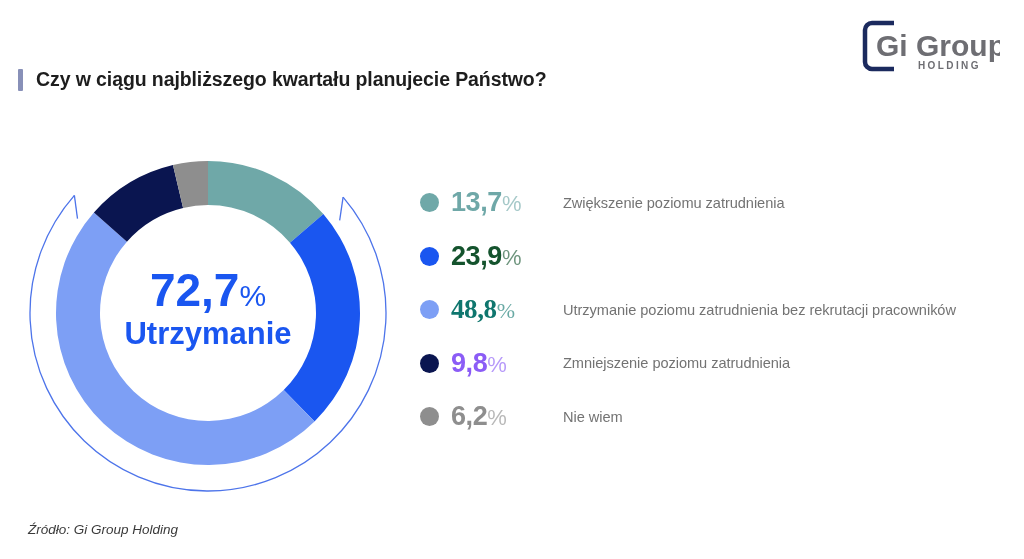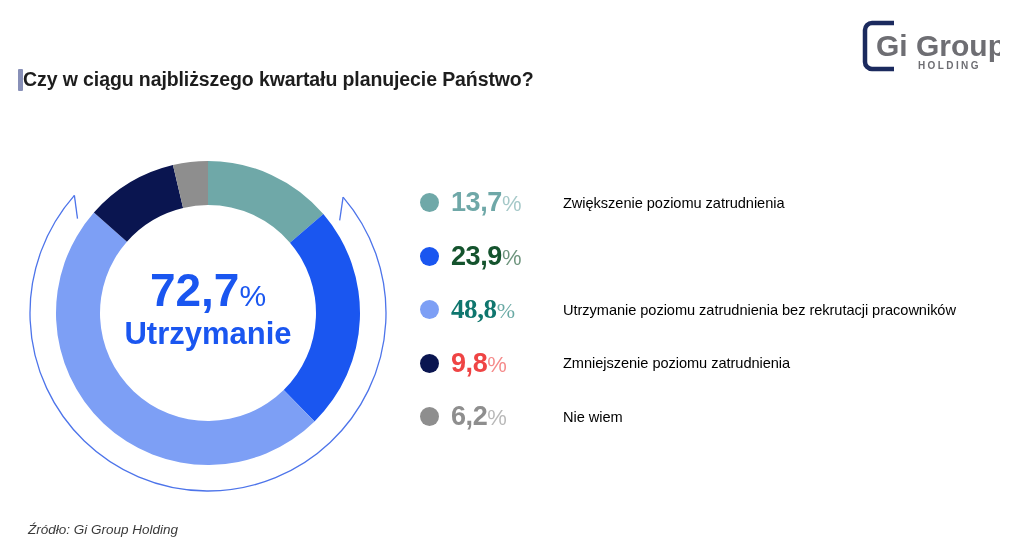--- a/index.html
+++ b/index.html
@@ -29,20 +29,21 @@
   }
   .logo svg { display: block; }
 
   
   .title-row {
     position: absolute;
     top: 68px;
     left: 18px;
     display: flex;
     align-items: flex-end;
+    gap: 13px;
   }
   .title-bar {
     width: 5px;
     height: 22px;
     background: #8890b8;
     flex: 0 0 auto;
     border-radius: 1px;
   }
   .title-text {
     font-size: 19.5px;
@@ -107,21 +108,21 @@
     white-space: nowrap;
   }
   .legend-value .pct {
     font-size: 22px;
     font-weight: 400;
     opacity: 0.62;
   }
   .legend-desc {
     font-size: 14.6px;
     font-weight: 400;
-    color: #000000;
+    color: #737373;
     white-space: nowrap;
     letter-spacing: -0.05px;
   }
 
   
   .source {
     position: absolute;
     left: 28px;
     bottom: 22px;
     font-size: 13.5px;
@@ -175,21 +176,21 @@
       <span class="legend-dot" style="background: rgb(26, 86, 240);"></span>
       <span class="legend-value" style="color: #14532d;"><span>23,9</span><span class="pct">%</span></span>
     </div>
     <div class="legend-row">
       <span class="legend-dot" style="background: rgb(125, 159, 245);"></span>
       <span class="legend-value" style="color: #0f766e; font-family: Liberation Serif, serif;"><span>48,8</span><span class="pct">%</span></span>
       <span class="legend-desc">Utrzymanie poziomu zatrudnienia bez rekrutacji pracowników</span>
     </div>
     <div class="legend-row">
       <span class="legend-dot" style="background: rgb(10, 21, 80);"></span>
-      <span class="legend-value" style="color: #ef4444;"><span>9,8</span><span class="pct">%</span></span>
+      <span class="legend-value" style="color: #8b5cf6;"><span>9,8</span><span class="pct">%</span></span>
       <span class="legend-desc">Zmniejszenie poziomu zatrudnienia</span>
     </div>
     <div class="legend-row">
       <span class="legend-dot" style="background: rgb(142, 142, 142);"></span>
       <span class="legend-value" style="color: rgb(142, 142, 142);"><span>6,2</span><span class="pct">%</span></span>
       <span class="legend-desc">Nie wiem</span>
     </div>
   </div>
 
 <div class="source">Źródło: Gi Group Holding</div>

